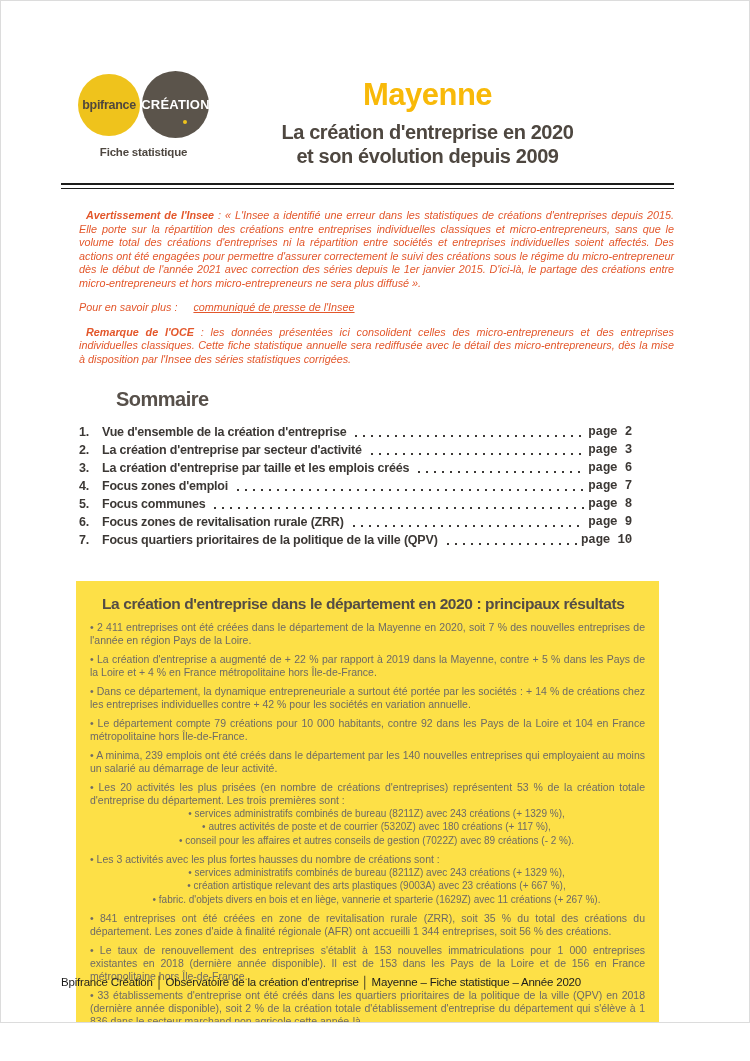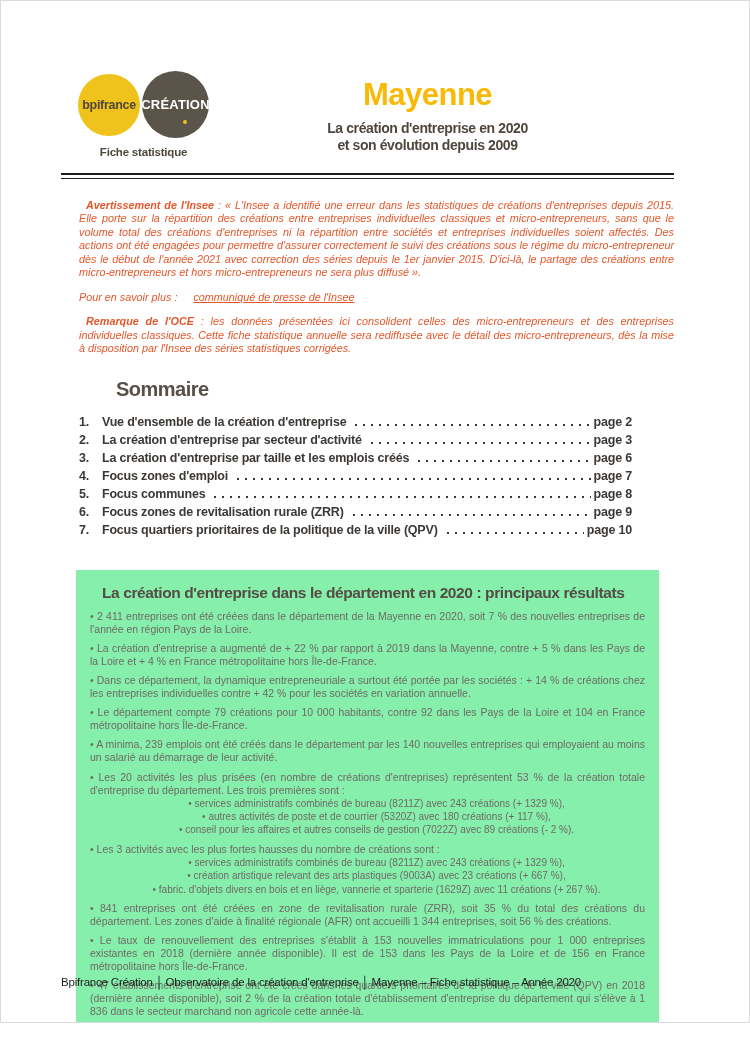--- a/index.html
+++ b/index.html
@@ -20,43 +20,43 @@
   }
   .c-dark{
     width:67px;height:67px;border-radius:50%;background:#5B544B;color:#ffffff;
     display:flex;align-items:center;justify-content:center;
     font-weight:bold;font-size:13px;letter-spacing:0.2px;position:relative;margin-left:2px;
   }
   .c-dark .ydot{position:absolute;left:50%;bottom:14px;margin-left:7px;width:4px;height:4px;border-radius:50%;background:#EFC31C;}
   .brand-caption{margin-top:8px;font-size:11.5px;font-weight:bold;color:#4E4740;letter-spacing:-0.2px;}
   .title-block{flex:1;text-align:center;padding-right:45px;}
   .doc-title{margin:8px;font-size:31px;line-height:1.05;font-weight:bold;color:#F8B909;letter-spacing:-0.5px;}
-  .doc-subtitle{margin-top:5px;font-size:14px;line-height:1.22;font-weight:bold;color:#4E4740;letter-spacing:-0.4px;}
+  .doc-subtitle{margin-top:5px;font-size:20px;line-height:1.22;font-weight:bold;color:#4E4740;letter-spacing:-0.4px;}
   
   .rule{margin-top:15px;height:3px;border-top:2.5px solid #1d1d1b;border-bottom:1.5px solid #1d1d1b;}
   
   .notices{margin:20px 0 0 18px;color:#E3572B;font-style:italic;font-size:10.8px;line-height:1.25;}
   .para{margin:0 0 11px 0;text-align:justify;}
   .lbl{font-weight:bold;margin-left:7px;}
   .more-line{margin:0 0 11px 0;}
   .insee-link{color:#E3572B;text-decoration:underline;margin-left:16px;cursor:pointer;}
   
   .toc{margin-top:22px;color:#3C3835;}
   .toc-heading{margin:0 0 15px 55px;font-size:20px;font-weight:bold;color:#57504A;letter-spacing:-0.5px;}
   .toc-row{display:flex;align-items:flex-end;margin:0 42px 5.5px 18px;font-weight:bold;font-size:12.5px;line-height:1;letter-spacing:-0.2px;}
   .toc-num{flex:none;width:23px;}
   .toc-label{flex:none;padding-right:3px;text-align:center;}
   .toc-dots{
     flex:1;min-width:18px;height:12px;margin:0 3px;
     background-image:radial-gradient(circle,#3C3835 1px,transparent 1.35px);
     background-size:8px 4px;background-repeat:repeat-x;background-position:left bottom 1px;
   }
-  .toc-page{flex:none;}
+  .toc-page{flex:none;font-family:Liberation Mono, monospace;}
   
-  .results-box{margin:34px 15px 0 15px;background:#86efac;padding:12px 14px 16px 14px;box-sizing:border-box;}
+  .results-box{margin:34px 15px 0 15px;background:#fde047;padding:12px 14px 16px 14px;box-sizing:border-box;}
   .box-heading{margin:2px 0 8px 12px;font-size:15.5px;font-weight:bold;color:#544C45;letter-spacing:-0.4px;}
   .b-line{margin:6px 0 0 0;font-size:10.5px;line-height:1.24;color:#6E6A66;text-align:justify;}
   .b-line::before{content:"• ";}
   .sub-line{margin:1px 0 0 18px;font-size:10px;line-height:1.24;color:#6E6A66;text-align:center;}
   .sub-line::before{content:"• ";}
   
   .page-footer{position:absolute;left:60px;bottom:34px;font-size:11.5px;color:#1c1c1c;letter-spacing:-0.2px;}
 </style>
 </head>
 <body>
@@ -154,18 +154,18 @@
     <p class="sub-line">autres activités de poste et de courrier (5320Z) avec 180 créations (+ 117 %),</p>
     <p class="sub-line">conseil pour les affaires et autres conseils de gestion (7022Z) avec 89 créations (- 2 %).</p>
 
     <p class="b-line">Les 3 activités avec les plus fortes hausses du nombre de créations sont :</p>
     <p class="sub-line">services administratifs combinés de bureau (8211Z) avec 243 créations (+ 1329 %),</p>
     <p class="sub-line">création artistique relevant des arts plastiques (9003A) avec 23 créations (+ 667 %),</p>
     <p class="sub-line">fabric. d'objets divers en bois et en liège, vannerie et sparterie (1629Z) avec 11 créations (+ 267 %).</p>
 
     <p class="b-line">841 entreprises ont été créées en zone de revitalisation rurale (ZRR), soit 35 % du total des créations du département. Les zones d'aide à finalité régionale (AFR) ont accueilli 1 344 entreprises, soit 56 % des créations.</p>
     <p class="b-line">Le taux de renouvellement des entreprises s'établit à 153 nouvelles immatriculations pour 1 000 entreprises existantes en 2018 (dernière année disponible). Il est de 153 dans les Pays de la Loire et de 156 en France métropolitaine hors Île-de-France.</p>
-    <p class="b-line">47 établissements d'entreprise ont été créés dans les quartiers prioritaires de la politique de la ville (QPV) en 2018 (dernière année disponible), soit 2 % de la création totale d'établissement d'entreprise du département qui s'élève à 1 836 dans le secteur marchand non agricole cette année-là.</p>
+    <p class="b-line">33 établissements d'entreprise ont été créés dans les quartiers prioritaires de la politique de la ville (QPV) en 2018 (dernière année disponible), soit 2 % de la création totale d'établissement d'entreprise du département qui s'élève à 1 836 dans le secteur marchand non agricole cette année-là.</p>
   </section>
 
   <footer class="page-footer">Bpifrance Création │ Observatoire de la création d'entreprise │ Mayenne – Fiche statistique – Année 2020</footer>
 
 </div>
 
 </body></html>

